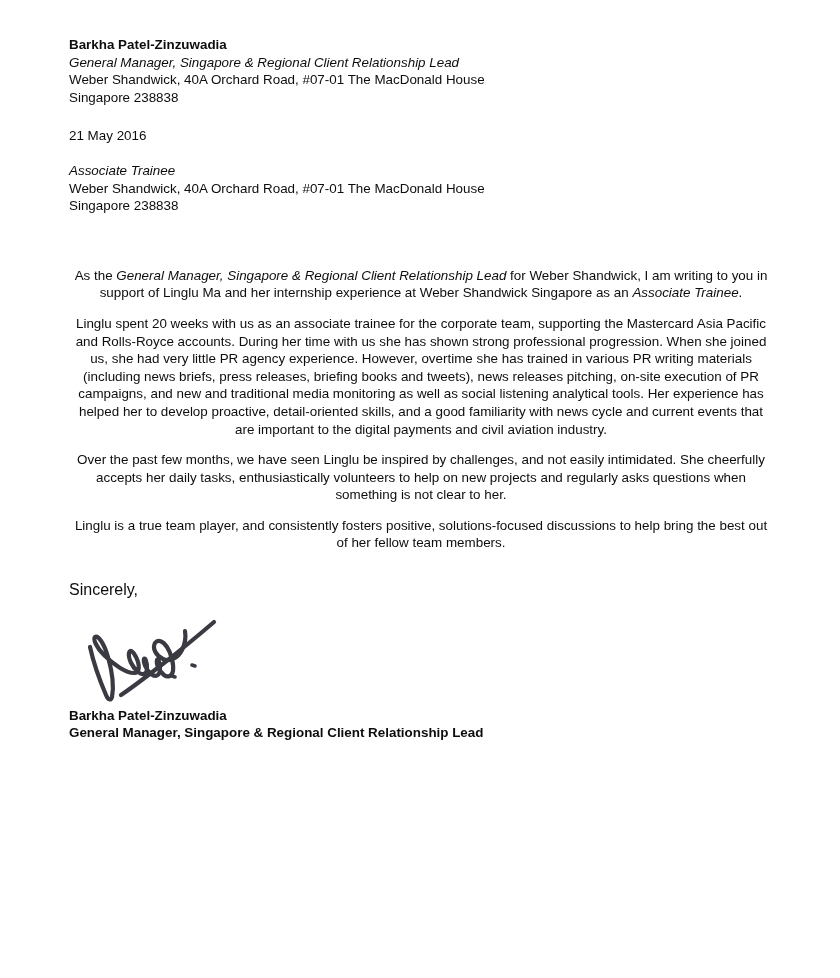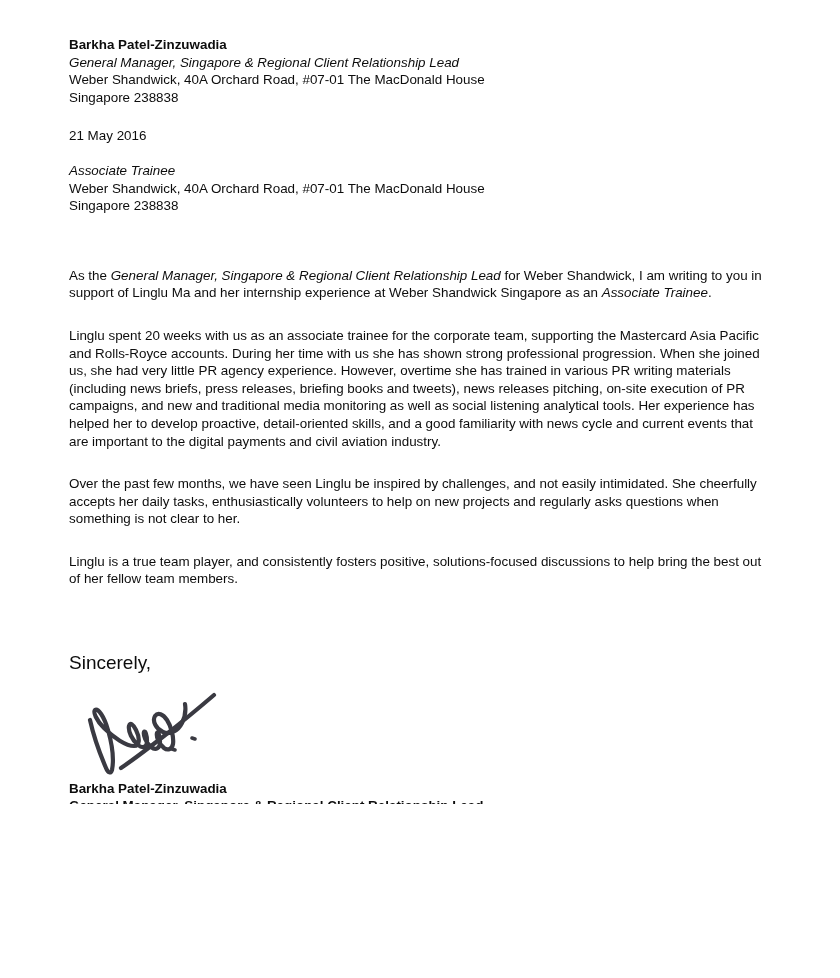--- a/index.html
+++ b/index.html
@@ -28,30 +28,30 @@
     white-space: nowrap;
   }
   .bold { font-weight: bold; }
   .ital { font-style: italic; }
   .gap-date { height: 21px; }
   .gap-recipient { height: 17px; }
   .gap-salutation { height: 26px; }
   .para {
     font-size: 13.4px;
     line-height: 17.6px;
-    text-align: left;
+    text-align: center;
     margin: 0;
   }
-  .para + .para { margin-top: 25px; }
+  .para + .para { margin-top: 13px; }
   .after-salutation { margin-top: 26px; }
 
   .sincerely {
-    font-size: 19px;
+    font-size: 16px;
     line-height: 17.6px;
-    margin-top: 66px;
+    margin-top: 29px;
   }
 
   .sig-wrap {
     position: relative;
     height: 104px;
     margin-top: 4px;
   }
   .sig-svg {
     position: absolute;
     left: -1px;

